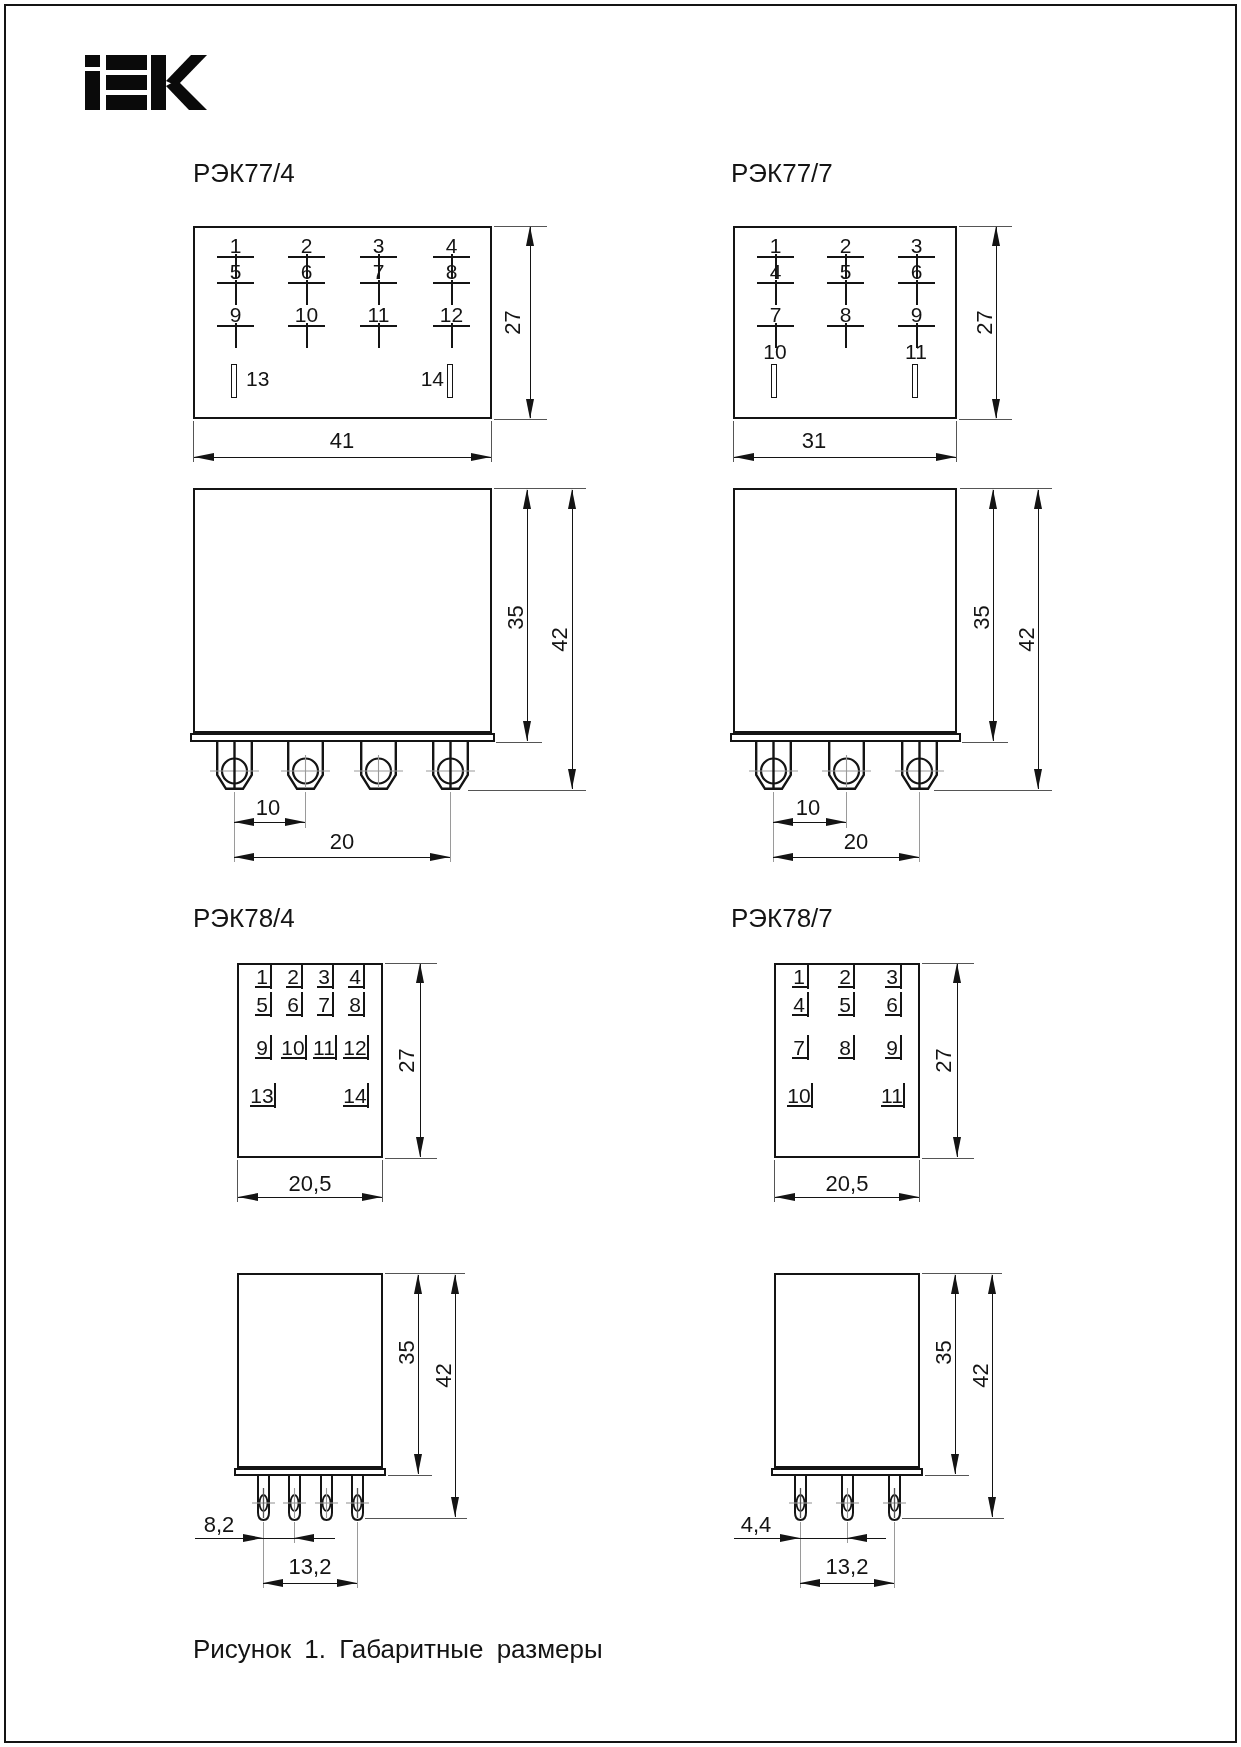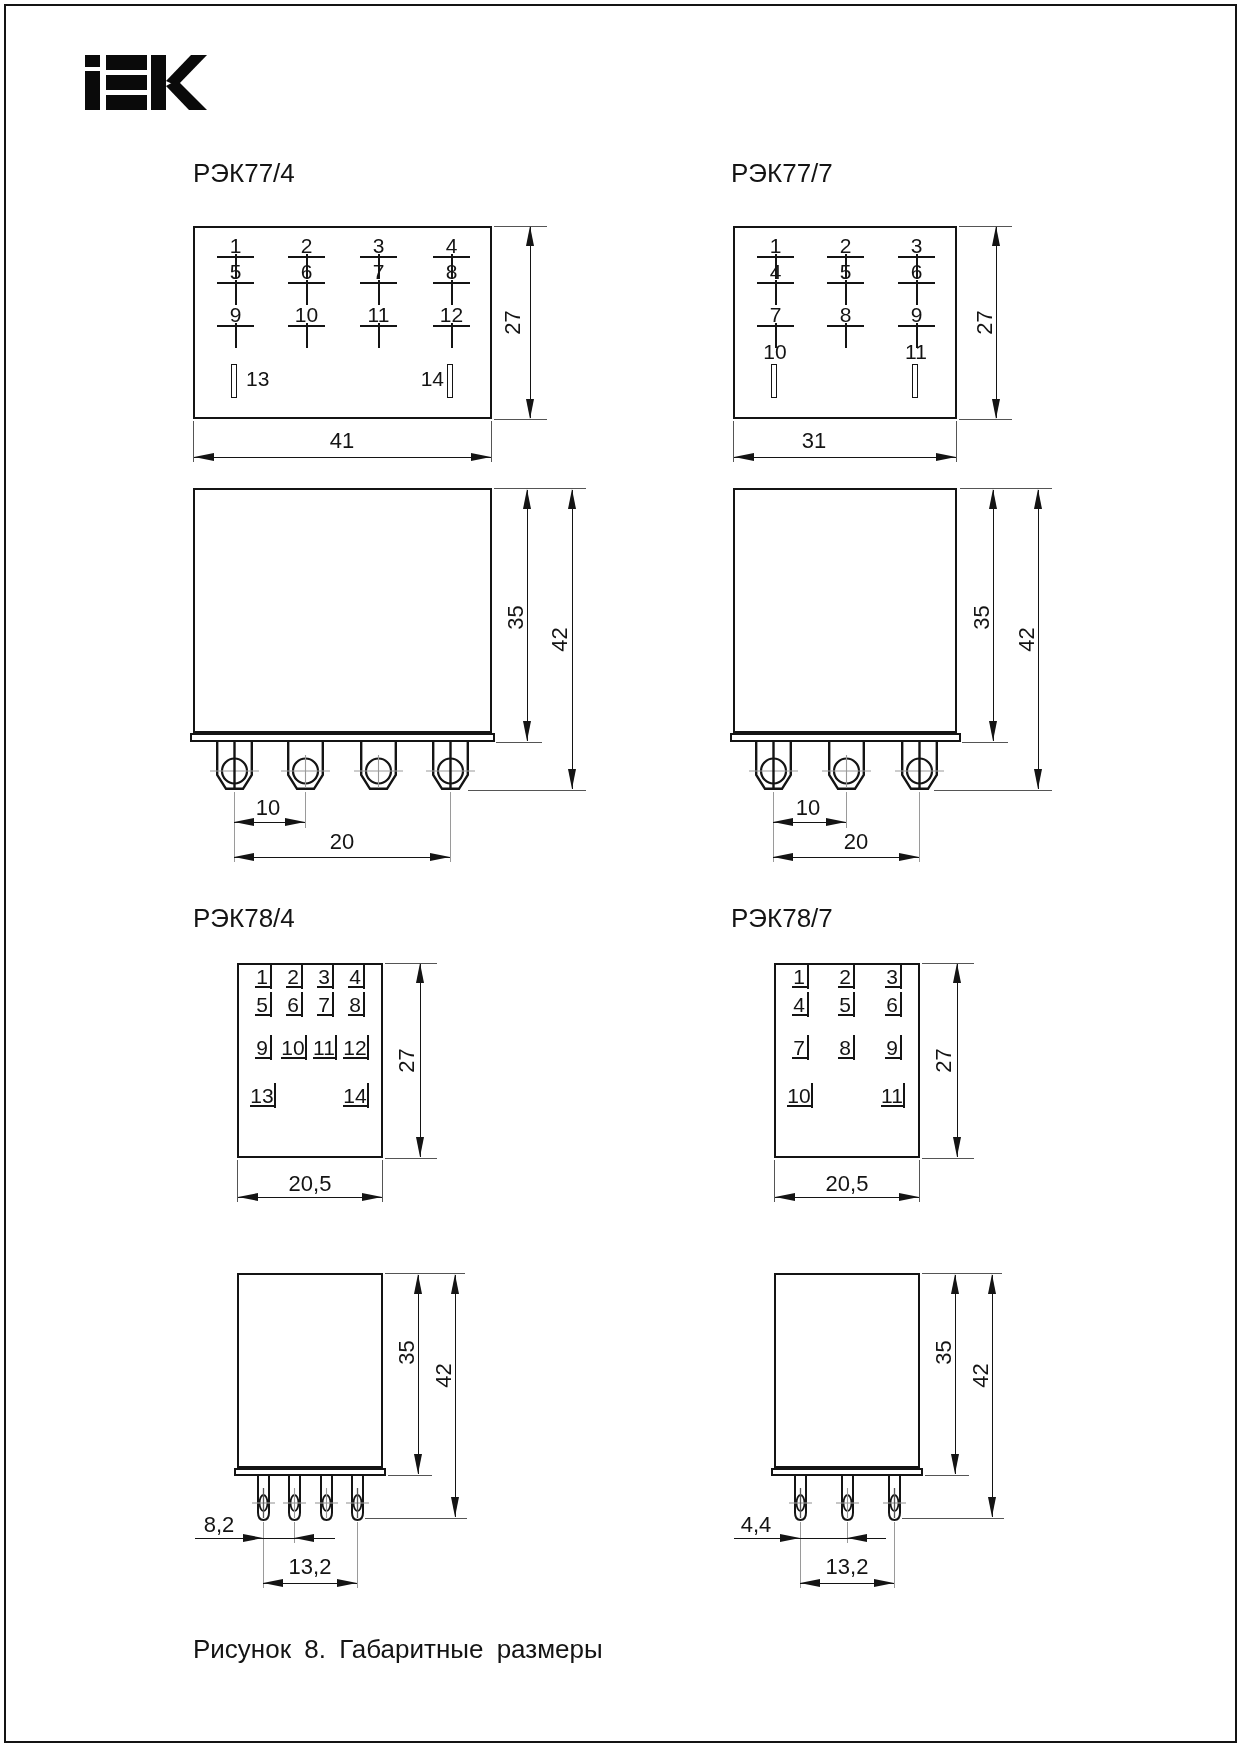--- a/index.html
+++ b/index.html
@@ -351,14 +351,14 @@
     <i class="lh" style="left:734px;top:1538px;width:152px"></i>
     <i class="a r" style="left:780px;top:1534px"></i>
     <i class="a l" style="left:847px;top:1534px"></i>
     <div class="d" style="left:733px;top:1513px;width:46px">4,4</div>
     <i class="lh" style="left:800px;top:1583px;width:94px"></i>
     <i class="a l" style="left:800px;top:1579px"></i>
     <i class="a r" style="left:874px;top:1579px"></i>
     <div class="d" style="left:819px;top:1555px;width:56px">13,2</div>
   </div>
 
-  <div class="cap" style="left:193px;top:1634px">Рисунок 8. Габаритные размеры</div>
+  <div class="cap" style="left:193px;top:1634px">Рисунок 1. Габаритные размеры</div>
 </div>
 
 </body></html>

